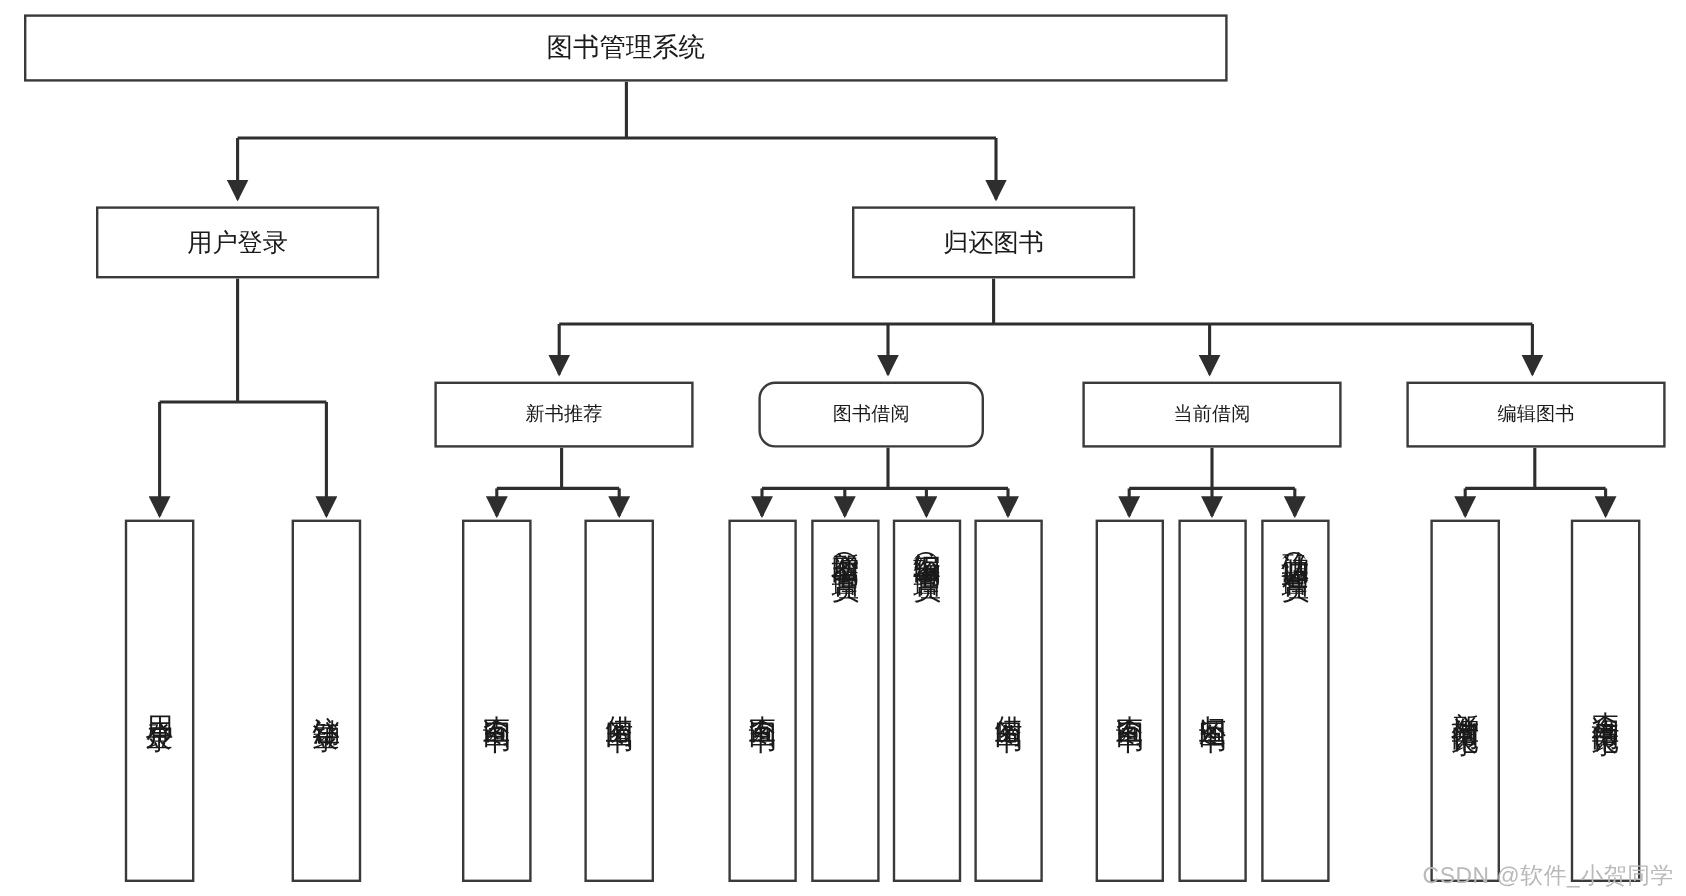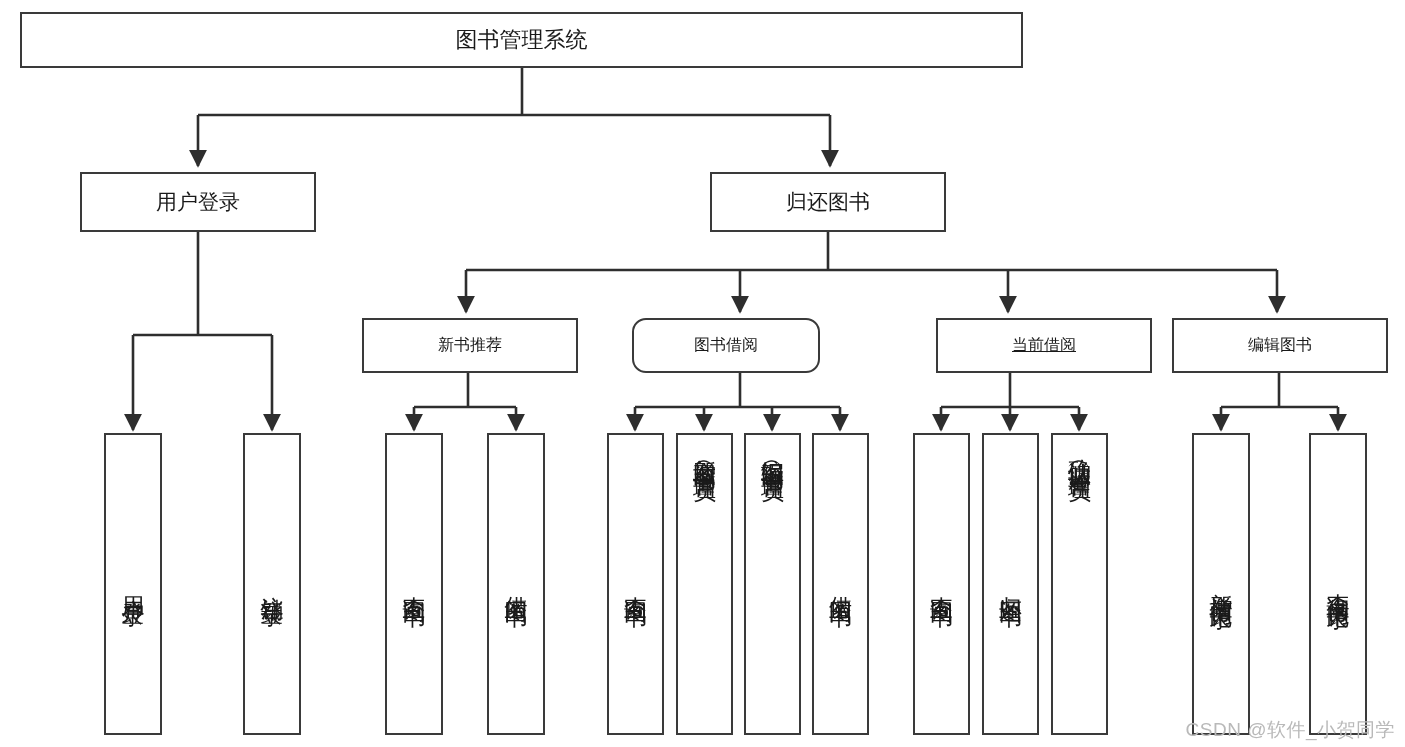--- a/index.html
+++ b/index.html
@@ -143,21 +143,21 @@
   <div class="node lvl2" style="left:710px; top:172px; width:236px; height:60px;">
     <span class="label">归还图书</span>
   </div>
 
   <div class="node lvl3" style="left:362px; top:318px; width:216px; height:55px;">
     <span class="label">新书推荐</span>
   </div>
   <div class="node lvl3" style="left:632px; top:318px; width:188px; height:55px;border-radius:14px;">
     <span class="label">图书借阅</span>
   </div>
-  <div class="node lvl3" style="left:936px; top:318px; width:216px; height:55px;text-decoration:underline;">
+  <div class="node lvl3" style="left:902px; top:318px; width:216px; height:55px;">
     <span class="label">当前借阅</span>
   </div>
   <div class="node lvl3" style="left:1172px; top:318px; width:216px; height:55px;">
     <span class="label">编辑图书</span>
   </div>
 
   <div class="node leaf" style="left:104px; top:433px; width:58px; height:302px;">
     <span class="label">用户登录</span>
   </div>
   <div class="node leaf" style="left:243px; top:433px; width:58px; height:302px;">

